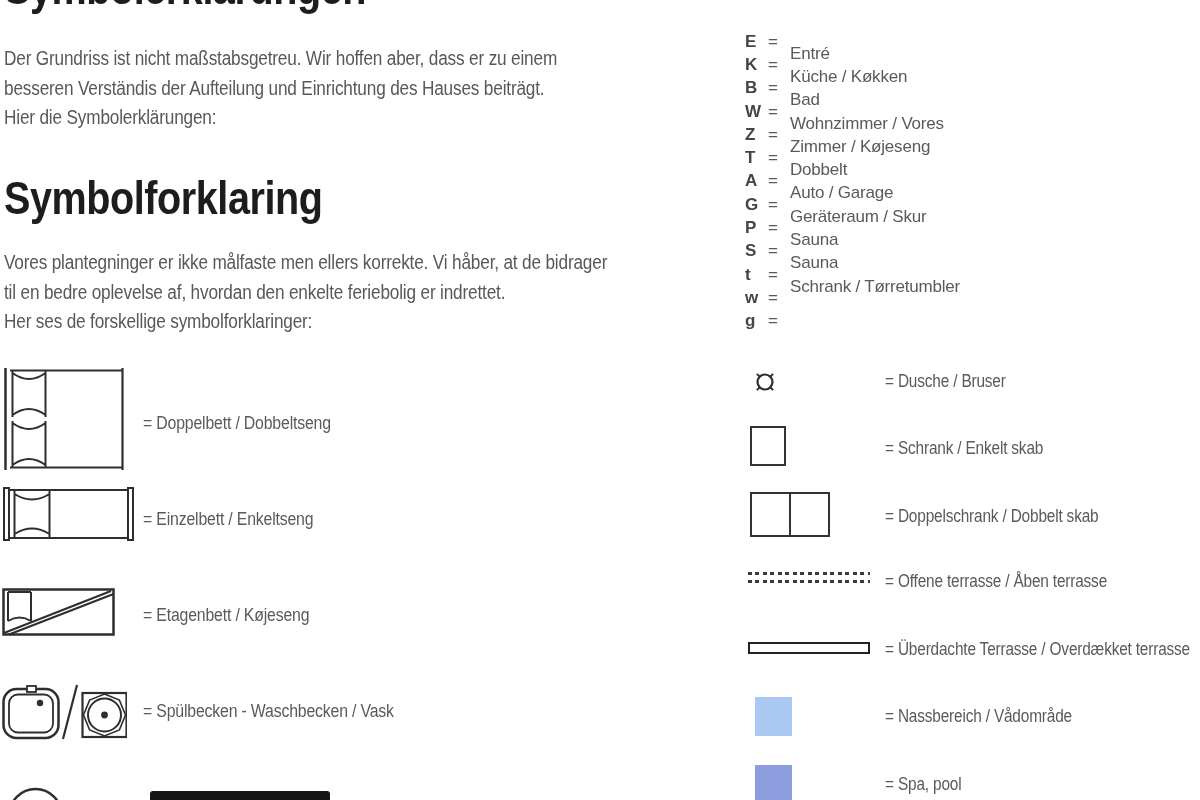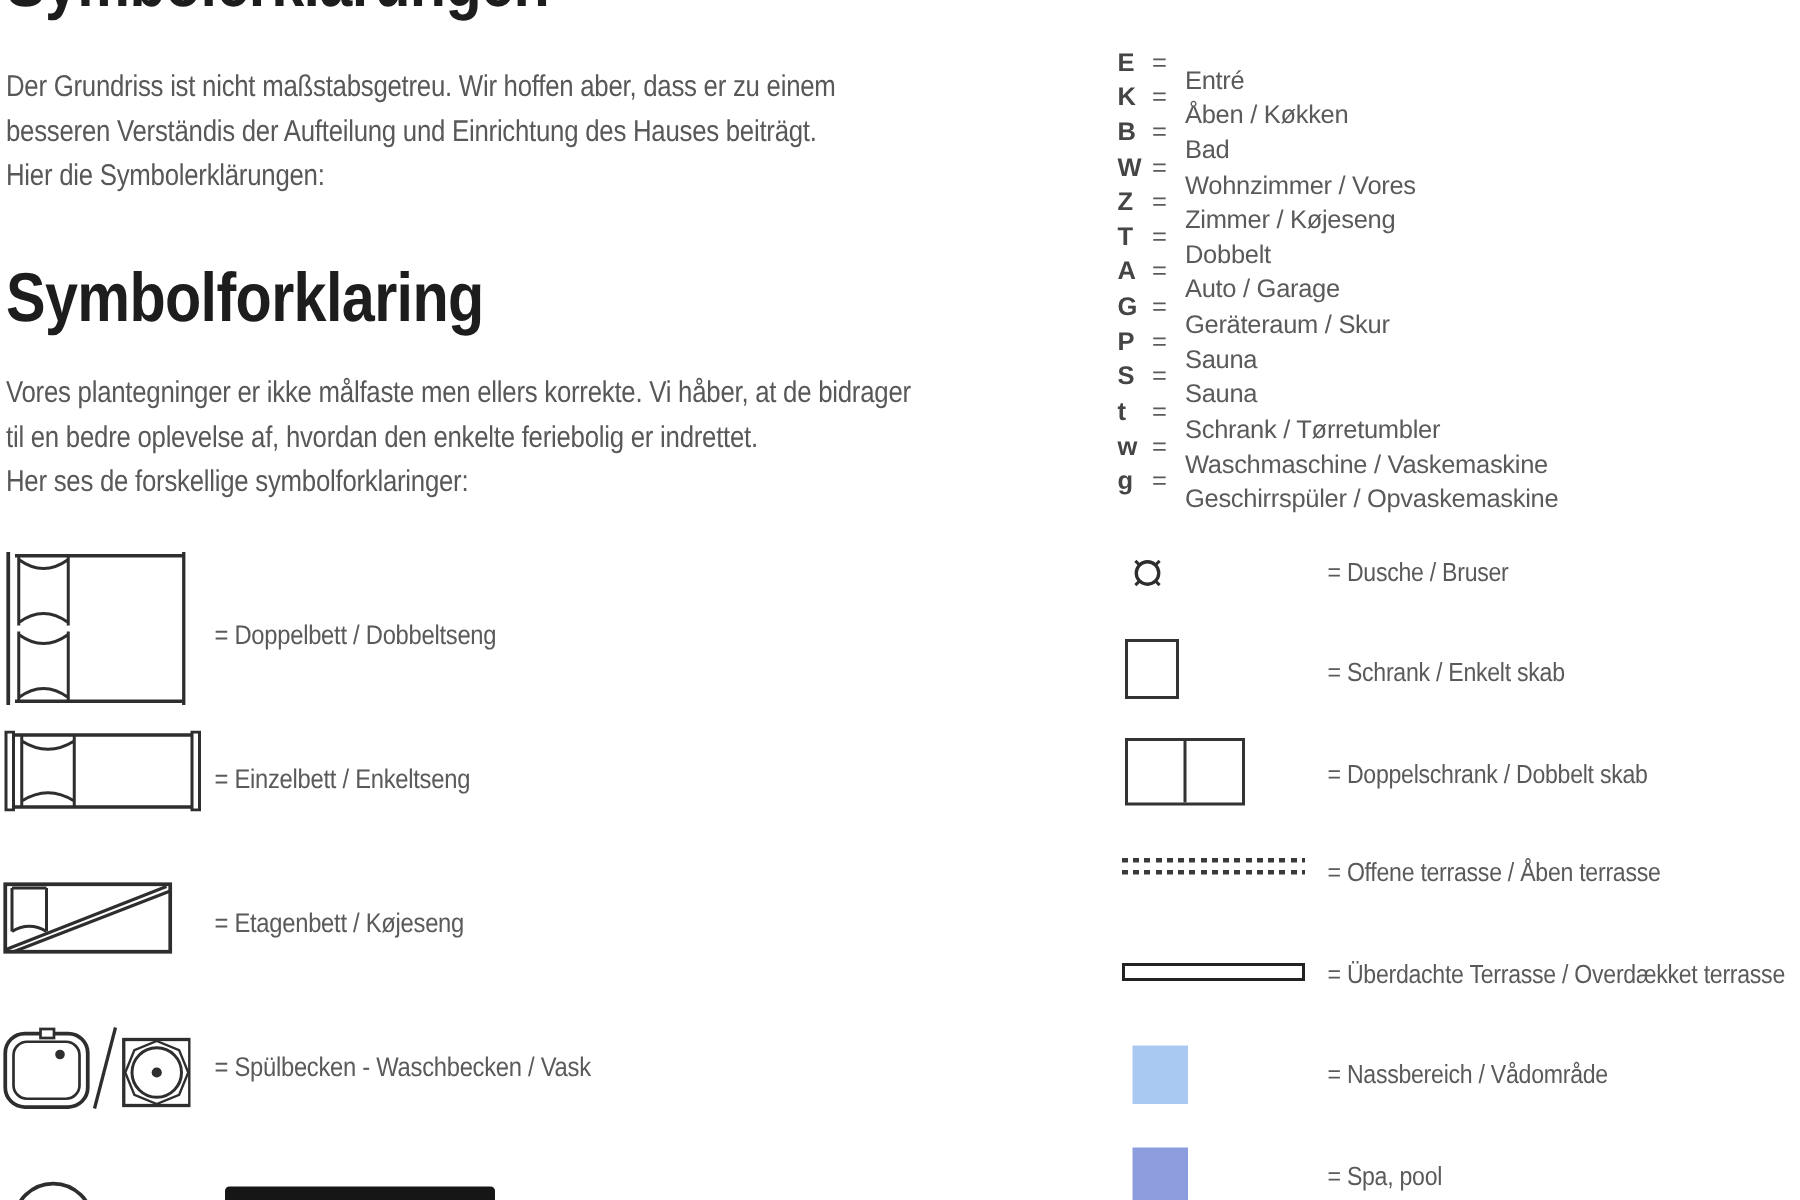--- a/index.html
+++ b/index.html
@@ -65,21 +65,21 @@
 
 <div class="codes abs">
   <div class="code-row">
     <span class="code-letter">E</span>
     <span class="code-eq">=</span>
     <span class="code-text">Entré</span>
   </div>
   <div class="code-row">
     <span class="code-letter">K</span>
     <span class="code-eq">=</span>
-    <span class="code-text">Åben / Køkken</span>
+    <span class="code-text">Küche / Køkken</span>
   </div>
   <div class="code-row">
     <span class="code-letter">B</span>
     <span class="code-eq">=</span>
     <span class="code-text">Bad</span>
   </div>
   <div class="code-row">
     <span class="code-letter">W</span>
     <span class="code-eq">=</span>
     <span class="code-text">Wohnzimmer / Vores</span>
@@ -115,26 +115,24 @@
     <span class="code-text">Sauna</span>
   </div>
   <div class="code-row">
     <span class="code-letter">t</span>
     <span class="code-eq">=</span>
     <span class="code-text">Schrank / Tørretumbler</span>
   </div>
   <div class="code-row">
     <span class="code-letter">w</span>
     <span class="code-eq">=</span>
-    <span class="code-text">Waschmaschine / Vaskemaskine</span>
   </div>
   <div class="code-row">
     <span class="code-letter">g</span>
     <span class="code-eq">=</span>
-    <span class="code-text">Geschirrspüler / Opvaskemaskine</span>
   </div>
 </div>
 
 <svg class="glyph abs" style="left:2px;top:368px;" width="128" height="102" viewBox="0 0 128 102">
   <line x1="3.5" y1="0" x2="3.5" y2="102" stroke-width="2.5"></line>
   <line x1="8" y1="2.5" x2="121" y2="2.5" stroke-width="2.2"></line>
   <line x1="8" y1="99.5" x2="121" y2="99.5" stroke-width="2.2"></line>
   <line x1="120.5" y1="0" x2="120.5" y2="102" stroke-width="2.2"></line>
   <path d="M10.5,3 V49 M43.5,3 V49 M10.5,5 Q27,17 43.5,5 M10.5,47 Q27,35 43.5,47" stroke-width="2"></path>
   <path d="M10.5,53 V99 M43.5,53 V99 M10.5,55 Q27,67 43.5,55 M10.5,97 Q27,85 43.5,97" stroke-width="2"></path>

